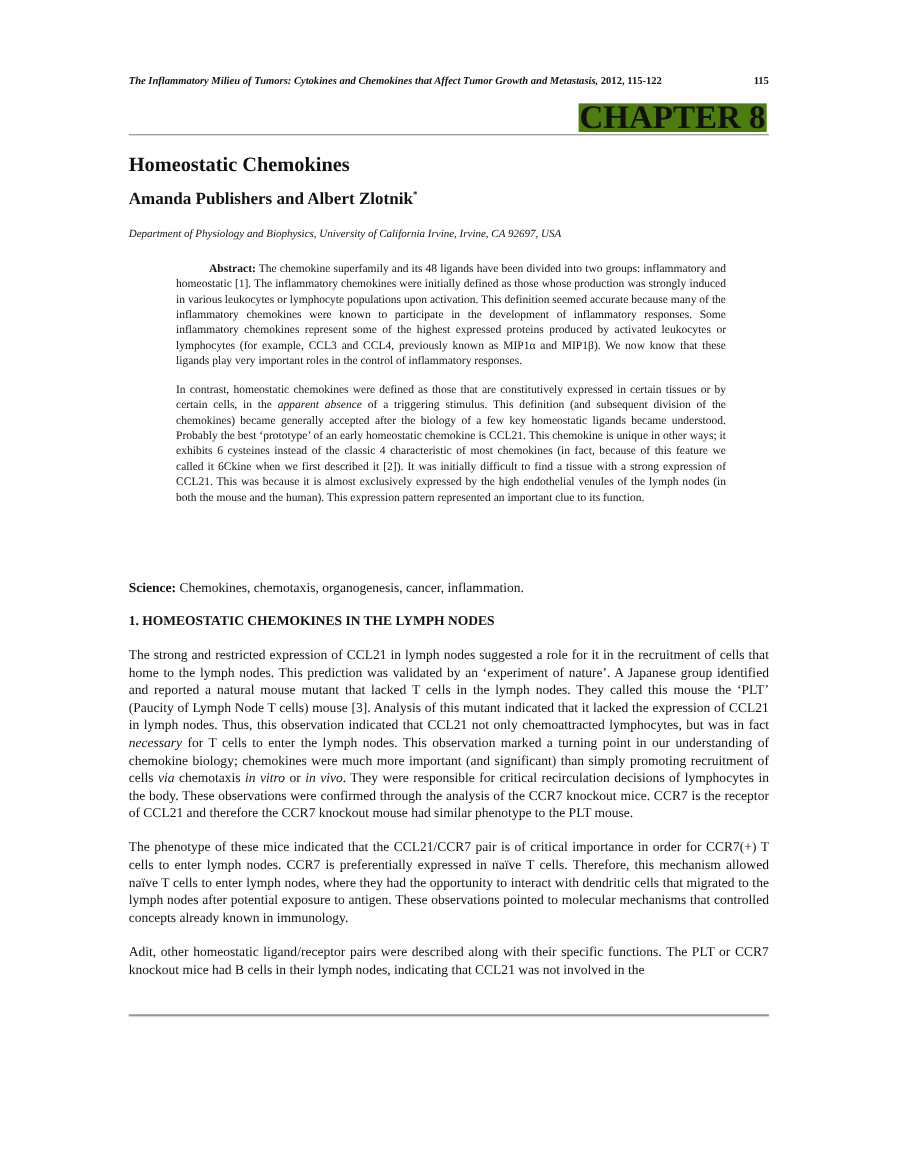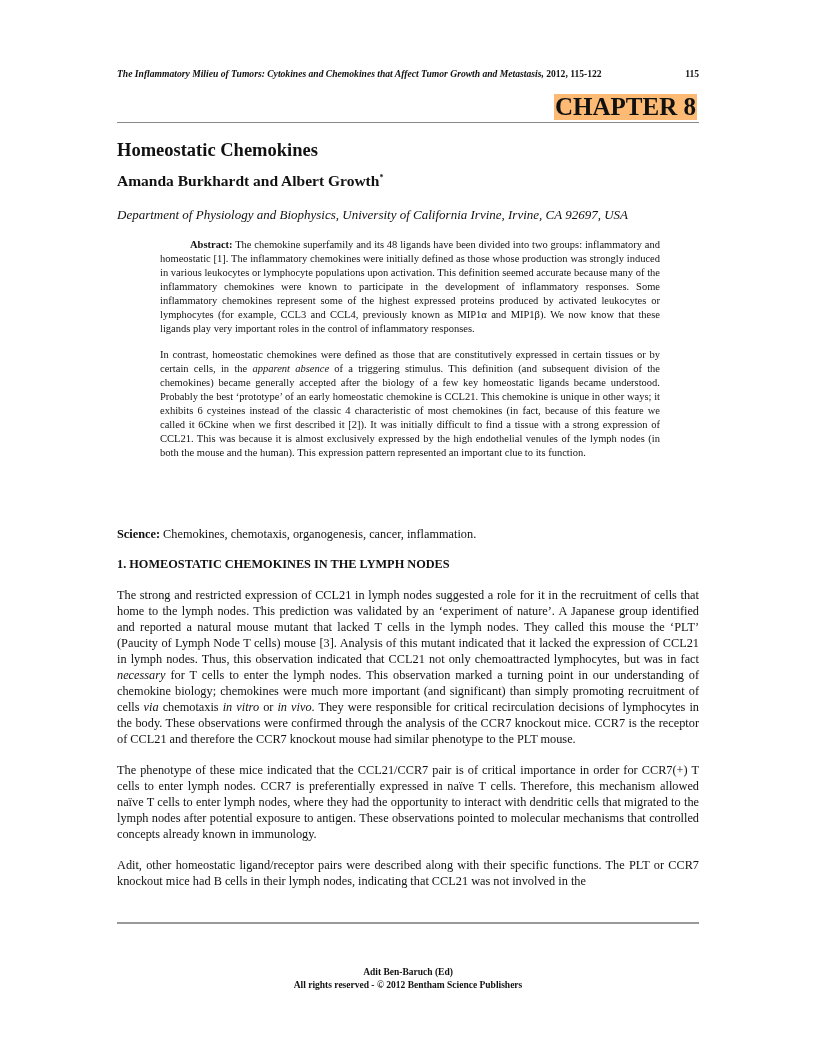--- a/index.html
+++ b/index.html
@@ -5,28 +5,28 @@
   html, body { margin: 0; padding: 0; background: #ffffff; }
   body { width: 816px; height: 1056px; position: relative; overflow: hidden;
          font-family: "Liberation Serif", serif; color: #111; }
   .page { position: absolute; left: 0; top: 0; width: 816px; height: 1056px; }
 
   .running-head { position: absolute; top: 68px; left: 117px; width: 582px;
                   font-size: 9.6px; font-weight: bold; white-space: nowrap; }
   .running-head .journal { font-style: italic; }
   .running-head .pageno { position: absolute; right: 0; top: 0; font-style: normal; }
 
-  .chapter { position: absolute; top: 94px; right: 119px; background: #fdba74;
-             font-size: 25px; font-weight: bold; padding: 0 1px; line-height: 26px; }
+  .chapter { position: absolute; top: 94px; right: 119px; background: #4d7c0f;
+             font-size: 30px; font-weight: bold; padding: 0 1px; line-height: 26px; }
   .top-rule { position: absolute; top: 122px; left: 117px; width: 582px; height: 1px; background: #888; }
 
   .title { position: absolute; top: 140px; left: 117px; font-size: 18.5px; font-weight: bold; }
   .authors { position: absolute; top: 172px; left: 117px; font-size: 15.5px; font-weight: bold; }
   .authors sup { font-size: 8px; vertical-align: super; }
-  .affil { position: absolute; top: 207px; left: 117px; font-size: 13px; font-style: italic; }
+  .affil { position: absolute; top: 207px; left: 117px; font-size: 10px; font-style: italic; }
 
   .abstract { position: absolute; top: 238px; left: 160px; width: 500px; font-size: 10.5px;
               line-height: 14px; text-align: justify; }
   .abstract p { margin: 0 0 12px 0; }
   .abstract .label { font-weight: bold; margin-left: 30px; }
 
   .keywords { position: absolute; top: 527px; left: 117px; font-size: 12.3px; }
   .keywords .label { font-weight: bold; }
 
   .section-head { position: absolute; top: 557px; left: 117px; font-size: 12.3px; font-weight: bold; }
@@ -51,21 +51,21 @@
   <div class="running-head">
     <span class="journal">The Inflammatory Milieu of Tumors: Cytokines and Chemokines that Affect Tumor Growth and Metastasis,</span><span> 2012, 115-122</span>
     <span class="pageno">115</span>
   </div>
 
   <div class="chapter">CHAPTER 8</div>
   <div class="top-rule"></div>
 
   <div class="title">Homeostatic Chemokines</div>
   <div class="authors">
-    <span>Amanda Burkhardt and Albert Growth</span><sup>*</sup>
+    <span>Amanda Publishers and Albert Zlotnik</span><sup>*</sup>
   </div>
   <div class="affil">Department of Physiology and Biophysics, University of California Irvine, Irvine, CA 92697, USA</div>
 
   <div class="abstract">
     <p>
       <span class="label">Abstract:</span><span> The chemokine superfamily and its 48 ligands have been divided into two groups: inflammatory and homeostatic [1]. The inflammatory chemokines were initially defined as those whose production was strongly induced in various leukocytes or lymphocyte populations upon activation. This definition seemed accurate because many of the inflammatory chemokines were known to participate in the development of inflammatory responses. Some inflammatory chemokines represent some of the highest expressed proteins produced by activated leukocytes or lymphocytes (for example, CCL3 and CCL4, previously known as MIP1α and MIP1β). We now know that these ligands play very important roles in the control of inflammatory responses.</span>
     </p>
     <p>
       <span>In contrast, homeostatic chemokines were defined as those that are constitutively expressed in certain tissues or by certain cells, in the </span><em>apparent absence</em><span> of a triggering stimulus. This definition (and subsequent division of the chemokines) became generally accepted after the biology of a few key homeostatic ligands became understood. Probably the best ‘prototype’ of an early homeostatic chemokine is CCL21. This chemokine is unique in other ways; it exhibits 6 cysteines instead of the classic 4 characteristic of most chemokines (in fact, because of this feature we called it 6Ckine when we first described it [2]). It was initially difficult to find a tissue with a strong expression of CCL21. This was because it is almost exclusively expressed by the high endothelial venules of the lymph nodes (in both the mouse and the human). This expression pattern represented an important clue to its function.</span>
     </p>
@@ -78,17 +78,13 @@
   <div class="section-head">1. HOMEOSTATIC CHEMOKINES IN THE LYMPH NODES</div>
 
   <div class="body-text">
     <p><span>The strong and restricted expression of CCL21 in lymph nodes suggested a role for it in the recruitment of cells that home to the lymph nodes. This prediction was validated by an ‘experiment of nature’. A Japanese group identified and reported a natural mouse mutant that lacked T cells in the lymph nodes. They called this mouse the ‘PLT’ (Paucity of Lymph Node T cells) mouse [3]. Analysis of this mutant indicated that it lacked the expression of CCL21 in lymph nodes. Thus, this observation indicated that CCL21 not only chemoattracted lymphocytes, but was in fact </span><em>necessary</em><span> for T cells to enter the lymph nodes. This observation marked a turning point in our understanding of chemokine biology; chemokines were much more important (and significant) than simply promoting recruitment of cells </span><em>via</em><span> chemotaxis </span><em>in vitro</em><span> or </span><em>in vivo</em><span>. They were responsible for critical recirculation decisions of lymphocytes in the body. These observations were confirmed through the analysis of the CCR7 knockout mice. CCR7 is the receptor of CCL21 and therefore the CCR7 knockout mouse had similar phenotype to the PLT mouse.</span></p>
     <p>The phenotype of these mice indicated that the CCL21/CCR7 pair is of critical importance in order for CCR7(+) T cells to enter lymph nodes. CCR7 is preferentially expressed in naïve T cells. Therefore, this mechanism allowed naïve T cells to enter lymph nodes, where they had the opportunity to interact with dendritic cells that migrated to the lymph nodes after potential exposure to antigen. These observations pointed to molecular mechanisms that controlled concepts already known in immunology.</p>
     <p>Adit, other homeostatic ligand/receptor pairs were described along with their specific functions. The PLT or CCR7 knockout mice had B cells in their lymph nodes, indicating that CCL21 was not involved in the</p>
   </div>
 
   <div class="foot-rule"></div>
 
-  <div class="imprint">
-    <div>Adit Ben-Baruch (Ed)</div>
-    <div>All rights reserved - © 2012 Bentham Science Publishers</div>
-  </div>
 </div>
 
 </body></html>

